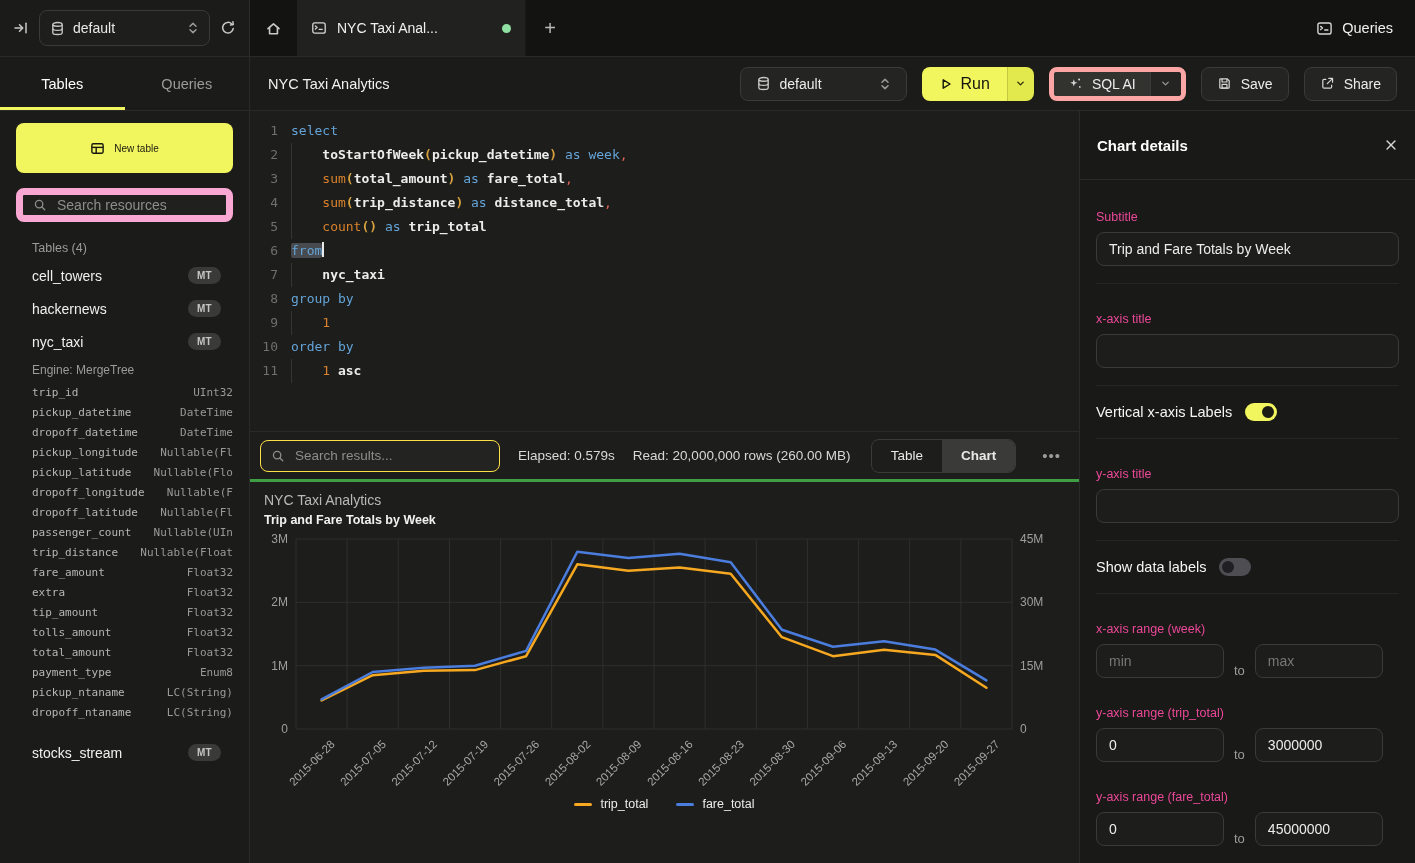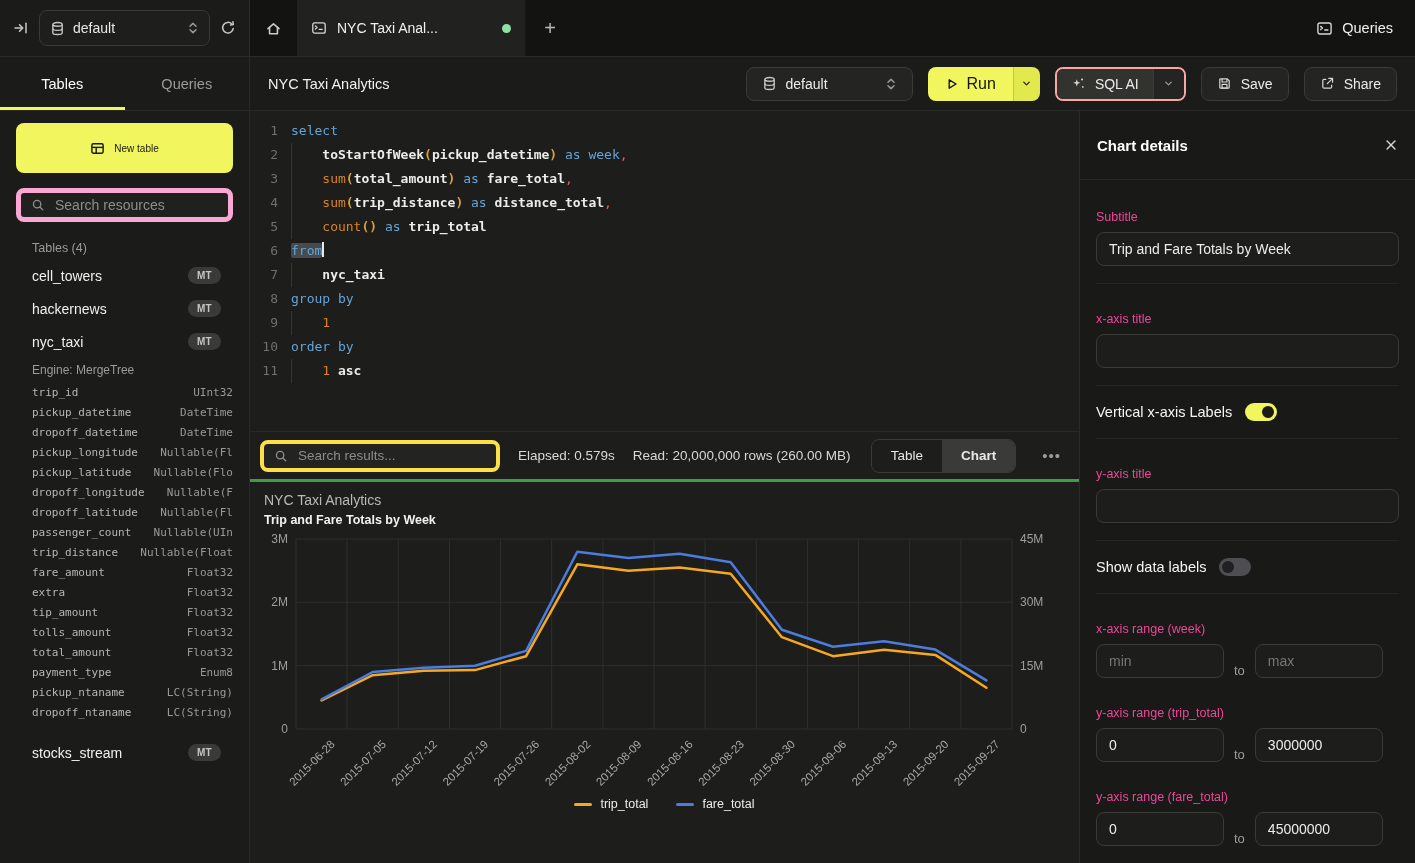--- a/index.html
+++ b/index.html
@@ -37,21 +37,21 @@
 
   
   .sidebar-tabs{height:53px;flex:none;display:flex;border-bottom:1px solid #2a2a28}
   .side-tab{flex:1;display:flex;align-items:center;justify-content:center;font-size:14.5px;
     color:#9b9b99;cursor:pointer}
   .side-tab.active{color:#fff;font-weight:400;box-shadow:inset 0 -3px 0 #f2f65e}
   .sidebar-body{flex:1;padding:12px 16px 0;overflow:hidden}
   .new-table{height:50px;width:100%;display:flex;align-items:center;justify-content:center;gap:9px;
     background:#f2f65e;border:none;border-radius:8px;color:#181810;font-weight:400;font-size:10px;cursor:pointer}
   .side-search{margin-top:15px;height:34px;box-sizing:border-box;display:flex;align-items:center;gap:8px;
-    padding:0 10px;background:#20201e;border:5px solid #f9a8d4;border-radius:8px;color:#8d8d8b}
+    padding:0 10px;background:#20201e;border:7px solid #f9a8d4;border-radius:8px;color:#8d8d8b}
   .side-search input{flex:1;background:transparent;border:none;outline:none;color:#e8e8e6;
     font-size:14px;font-family:inherit}
   .side-search input::placeholder{color:#8d8d8b}
   .section-title{margin:19px 0 4px 16px;font-size:12.5px;color:#9b9b99}
   .tbl-list{padding-left:16px}
   .tbl-row{height:33px;display:flex;align-items:center;justify-content:space-between;
     font-size:14px;color:#f0f0ee;cursor:pointer}
   .badge{background:#3a3a38;color:#c5c5c3;font-size:10px;font-weight:700;letter-spacing:.3px;
     padding:3px 9px;border-radius:999px;margin-right:12px}
   .engine{font-size:12px;color:#9b9b99;height:24px;display:flex;align-items:center}
@@ -69,21 +69,21 @@
   .btn{height:34px;box-sizing:border-box;display:flex;align-items:center;gap:9px;padding:0 15px;
     background:#242422;border:1px solid #3a3a38;border-radius:8px;color:#ececea;font-size:14px;
     font-family:inherit;cursor:pointer}
   .db-select2{width:167px}
   .db-select2 .caret{margin-left:auto;color:#9b9b99}
   .split-btn{display:flex;height:34px;border-radius:8px;overflow:hidden;cursor:pointer}
   .run-main{display:flex;align-items:center;gap:8px;padding:0 17px;background:#f2f65e;
     color:#15150d;font-weight:400;font-size:16px}
   .run-caret{width:26px;display:flex;align-items:center;justify-content:center;background:#e2e94c;
     color:#2c2c12;border-left:1px solid rgba(0,0,0,.14)}
-  .sqlai-btn{border:2px solid #fca5a5;box-sizing:border-box}
+  .sqlai-btn{border:5px solid #fca5a5;box-sizing:border-box}
   .sqlai-main{display:flex;align-items:center;gap:9px;padding:0 14px;background:#32322f;
     color:#ececea;font-size:14px}
   .sqlai-caret{width:30px;display:flex;align-items:center;justify-content:center;background:#242422;
     color:#9b9b99;border-left:1px solid #3a3a38}
 
   
   .content-row{flex:1;display:flex;min-height:0}
   .main-col{width:830px;box-sizing:border-box;display:flex;flex-direction:column;
     background:#1d1d1b;border-right:1px solid #2a2a28}
   .panel{flex:1;background:#191917;display:flex;flex-direction:column;min-width:0}
@@ -101,21 +101,21 @@
   .tk-pa{color:#d9a23f;font-weight:700}
   .tk-cm{color:#e0635a}
   .tk-nu{color:#d9822b}
   .tk-sel{color:#64a4d8;background:#474a4e;border-radius:2px}
   .caret-bar{display:inline-block;width:1.5px;height:15px;background:#e8e8e6;vertical-align:-2px}
 
   
   .results-bar{height:47px;flex:none;display:flex;align-items:center;gap:18px;padding:0 10px;
     border-top:1px solid #2a2a28}
   .res-search{width:240px;height:32px;box-sizing:border-box;display:flex;align-items:center;gap:8px;
-    padding:0 10px;background:#232321;border:4px solid #fde047;border-radius:8px;color:#8d8d8b}
+    padding:0 10px;background:#232321;border:1px solid #fde047;border-radius:8px;color:#8d8d8b}
   .res-search input{flex:1;background:transparent;border:none;outline:none;color:#e8e8e6;
     font-size:13.5px;font-family:inherit;min-width:0}
   .res-search input::placeholder{color:#8d8d8b}
   .res-stat{font-size:13.5px;color:#d8d8d6}
   .view-toggle{margin-left:auto;display:flex;height:34px;box-sizing:border-box;
     border:1px solid #3a3a38;border-radius:8px;overflow:hidden}
   .vt-seg{padding:0 19px;display:flex;align-items:center;font-size:13.5px;color:#e8e8e6;cursor:pointer}
   .vt-seg.active{background:#3a3a38;font-weight:600}
   .more-btn{color:#9b9b99;font-size:15px;letter-spacing:1px;padding:0 8px;cursor:pointer}
   .green-line{height:3px;flex:none}

